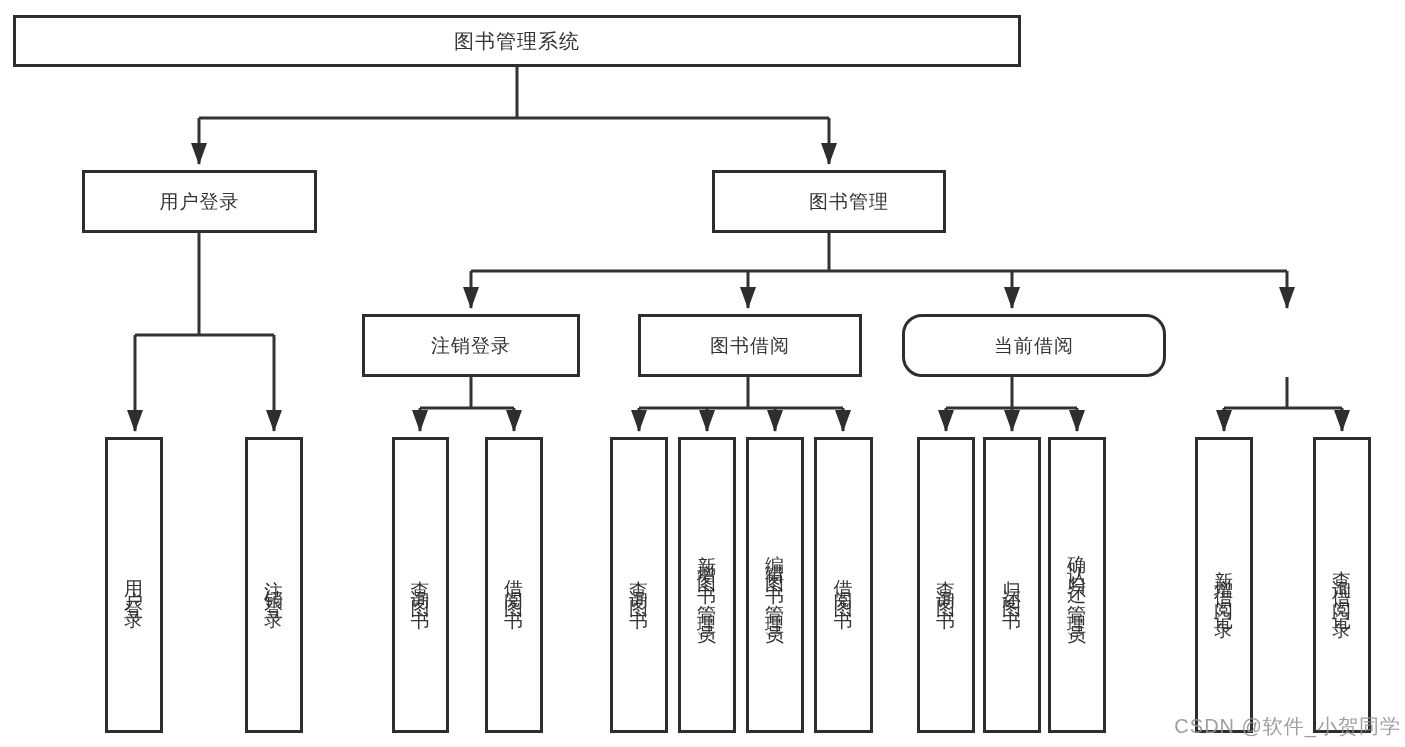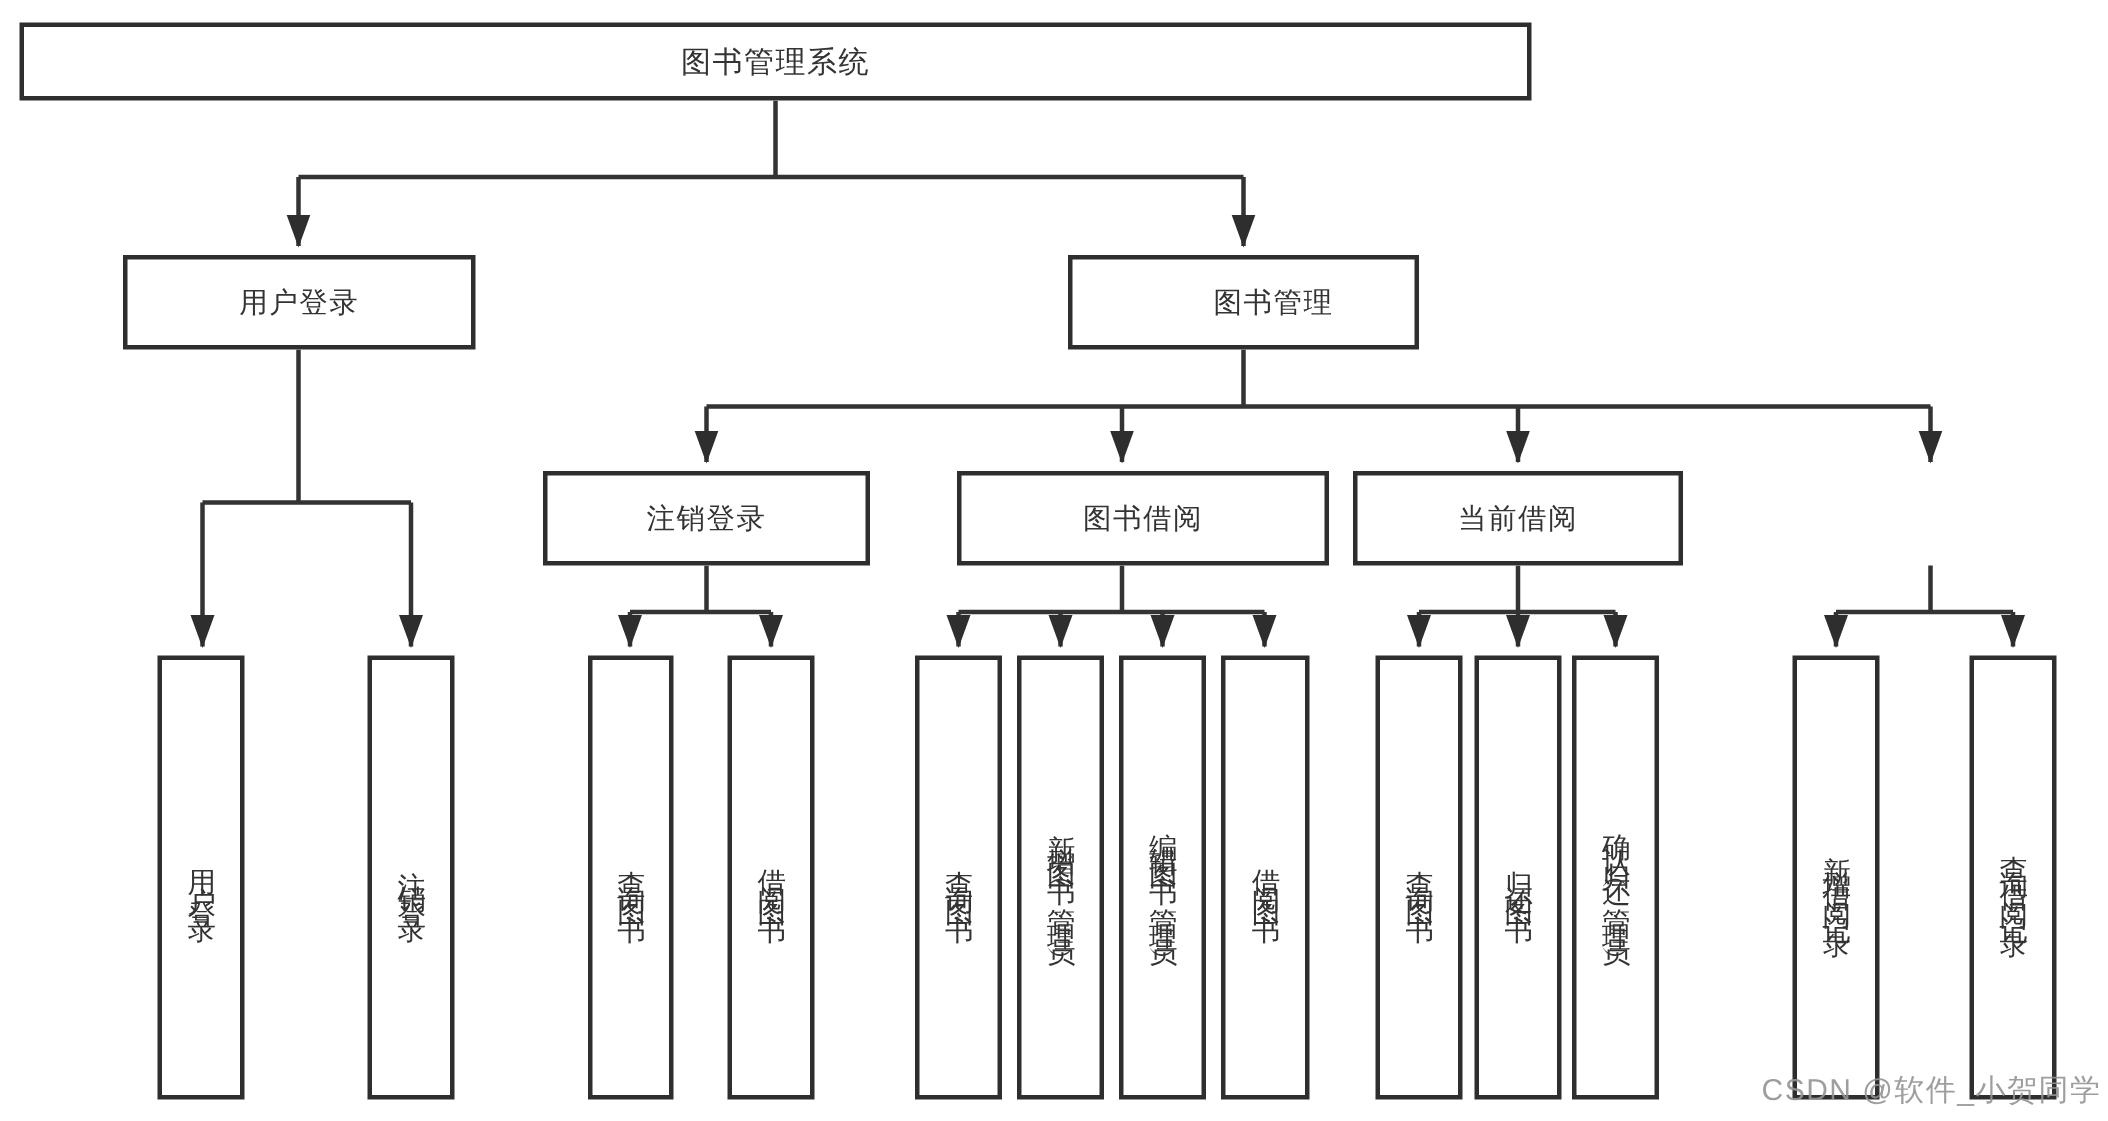--- a/index.html
+++ b/index.html
@@ -98,22 +98,22 @@
     <line class="ln" x1="1224" y1="408" x2="1224" y2="431" marker-end="url(#arr)"></line>
     <line class="ln" x1="1342" y1="408" x2="1342" y2="431" marker-end="url(#arr)"></line>
   </svg>
 
   <div class="node root" style="left:13px; top:15px; width:1008px; height:52px;">图书管理系统</div>
 
   <div class="node hnode" style="left:82px; top:170px; width:235px; height:63px;">用户登录</div>
   <div class="node hnode" style="left:712px; top:170px; width:234px; height:63px;padding-left:40px;">图书管理</div>
 
   <div class="node hnode" style="left:362px; top:314px; width:218px; height:63px;">注销登录</div>
-  <div class="node hnode" style="left:638px; top:314px; width:248px; height:63px;">图书借阅</div>
-  <div class="node hnode" style="left:902px; top:314px; width:220px; height:63px;">当前借阅</div>
+  <div class="node hnode" style="left:638px; top:314px; width:224px; height:63px;">图书借阅</div>
+  <div class="node hnode" style="left:902px; top:314px; width:264px; height:63px;border-radius:20px;">当前借阅</div>
 
   <div class="node vnode" style="left:105px; top:437px; width:58px; height:296px;">用户登录</div>
   <div class="node vnode" style="left:245px; top:437px; width:58px; height:296px;">注销登录</div>
 
   <div class="node vnode" style="left:392px; top:437px; width:57px; height:296px;">查询图书</div>
   <div class="node vnode" style="left:485px; top:437px; width:58px; height:296px;">借阅图书</div>
 
   <div class="node vnode" style="left:610px; top:437px; width:58px; height:296px;">查询图书</div>
   <div class="node vnode" style="left:678px; top:437px; width:58px; height:296px;">新增图书（管理员）</div>
   <div class="node vnode" style="left:746px; top:437px; width:58px; height:296px;">编辑图书（管理员）</div>

